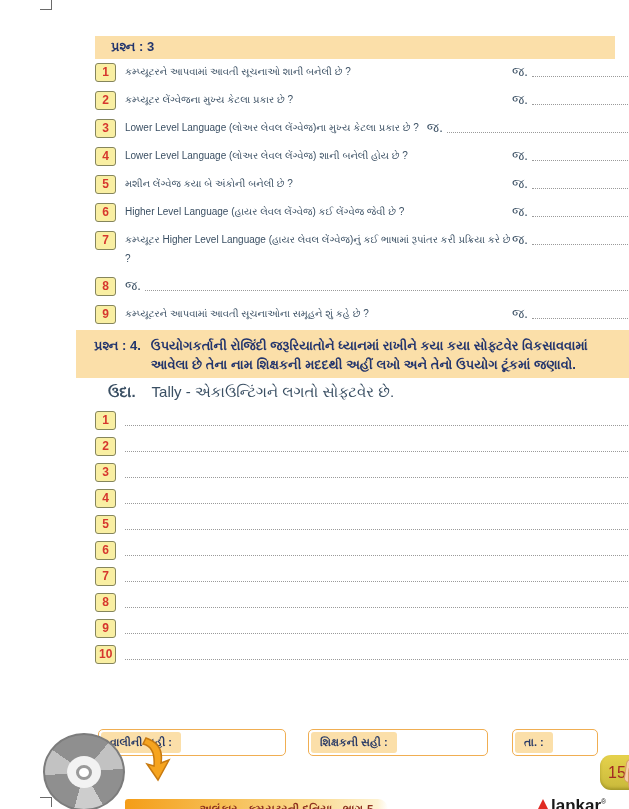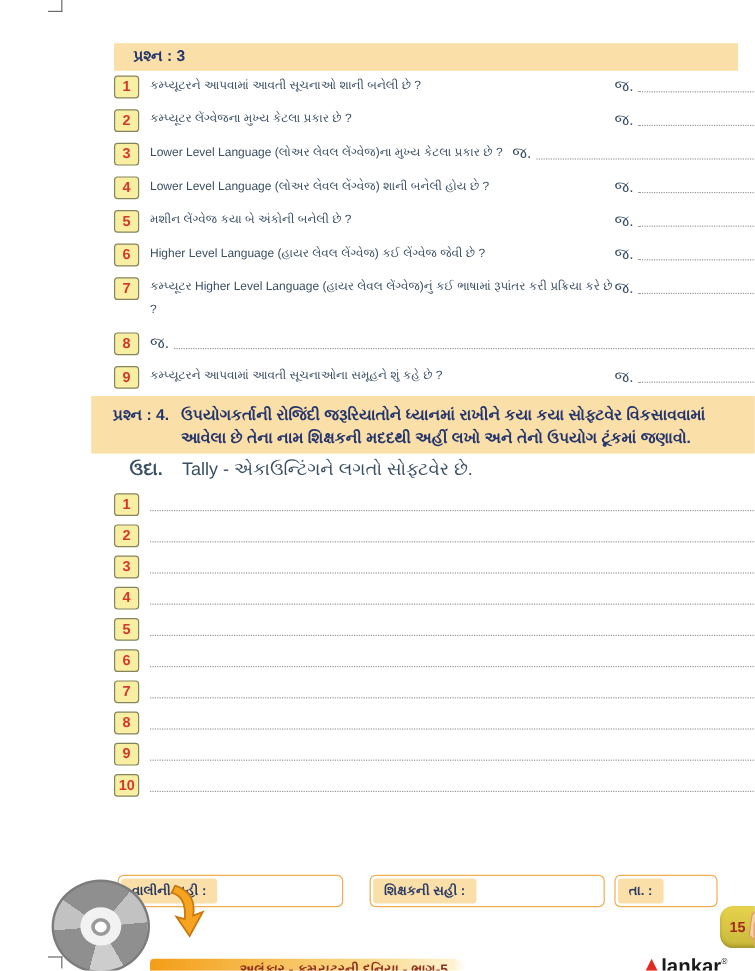--- a/index.html
+++ b/index.html
@@ -41,21 +41,21 @@
   .brow{display:flex;align-items:flex-start;margin-bottom:9px;height:17px;}
   .brow .dotline{height:15px;}
 
   
   .sigbox{position:absolute;top:729px;height:27px;border:1.5px solid #F0AE52;border-radius:5px;
           background:#ffffff;display:flex;box-sizing:border-box;overflow:hidden;align-items:stretch;}
   .sigbox .siglabel{background:#FBDFA9;margin:2px;border-radius:3px;display:flex;align-items:center;
           padding:0 9px;font-size:11px;font-weight:bold;color:#2A3B66;white-space:nowrap;}
   .sigbox .sigspace{flex:1;}
   .sig1{left:58px;width:188px;}
-  .sig2{left:268px;width:196px;}
+  .sig2{left:268px;width:180px;}
   .sig3{left:472px;width:86px;}
 
   
   .cd{position:absolute;left:3px;top:733px;width:78px;height:74px;border-radius:50%;
       background:conic-gradient(#8F8F8F 0deg 40deg,#C2C2C2 40deg 85deg,#8F8F8F 85deg 150deg,
                  #CDCDCD 150deg 195deg,#8F8F8F 195deg 265deg,#C2C2C2 265deg 305deg,#8F8F8F 305deg 360deg);
       border:2px solid #7c7c7c;z-index:1;}
   .cd .ring{position:absolute;left:50%;top:50%;width:34px;height:32px;margin:-16px 0 0 -17px;
       background:#f2f2f2;border-radius:50%;}
   .cd .hole{position:absolute;left:50%;top:50%;width:16px;height:15px;margin:-7.5px 0 0 -8px;
@@ -66,21 +66,21 @@
   .series-bar .stitle{margin-left:60px;font-size:11.5px;font-weight:bold;color:#8E3220;white-space:nowrap;}
   .dn-arrow{position:absolute;left:100px;top:737px;z-index:3;}
   .logo{position:absolute;left:496px;top:798px;display:flex;align-items:flex-end;z-index:2;}
   .logo .tri{width:0;height:0;border-left:7px solid transparent;border-right:7px solid transparent;
       border-bottom:14px solid #E02A22;margin-right:1px;}
   .logo .btxt{font-size:17px;font-weight:800;color:#191919;letter-spacing:0;line-height:15px;}
   .logo .reg{font-size:7px;color:#191919;vertical-align:top;margin-bottom:8px;}
   .page-tab{position:absolute;left:560px;top:755px;width:42px;height:35px;z-index:2;
       background:linear-gradient(180deg,#E6D24C,#C9B93B);border-radius:11px;
       box-shadow:inset 0 -2px 3px rgba(120,110,20,.45);display:flex;align-items:center;}
-  .page-tab .pnum{margin-left:8px;font-size:12px;font-weight:bold;color:#A42822;}
+  .page-tab .pnum{margin-left:8px;font-size:16px;font-weight:normal;color:#A42822;}
   .hand{position:absolute;left:585px;top:757px;width:26px;height:48px;z-index:4;}
   .hand .palm{position:absolute;left:3px;top:6px;width:21px;height:30px;background:#F3C59E;
       border:1px solid #D79B66;border-radius:9px 10px 12px 12px;}
   .hand .thumb{position:absolute;left:0px;top:2px;width:9px;height:22px;background:#F6CFA9;
       border:1px solid #D79B66;border-radius:5px;transform:rotate(8deg);}
   .hand .wrist{position:absolute;left:7px;top:32px;width:15px;height:16px;background:#F3C59E;
       border:1px solid #D79B66;border-top:none;border-radius:0 0 7px 7px;}
 </style>
 </head>
 <body>

